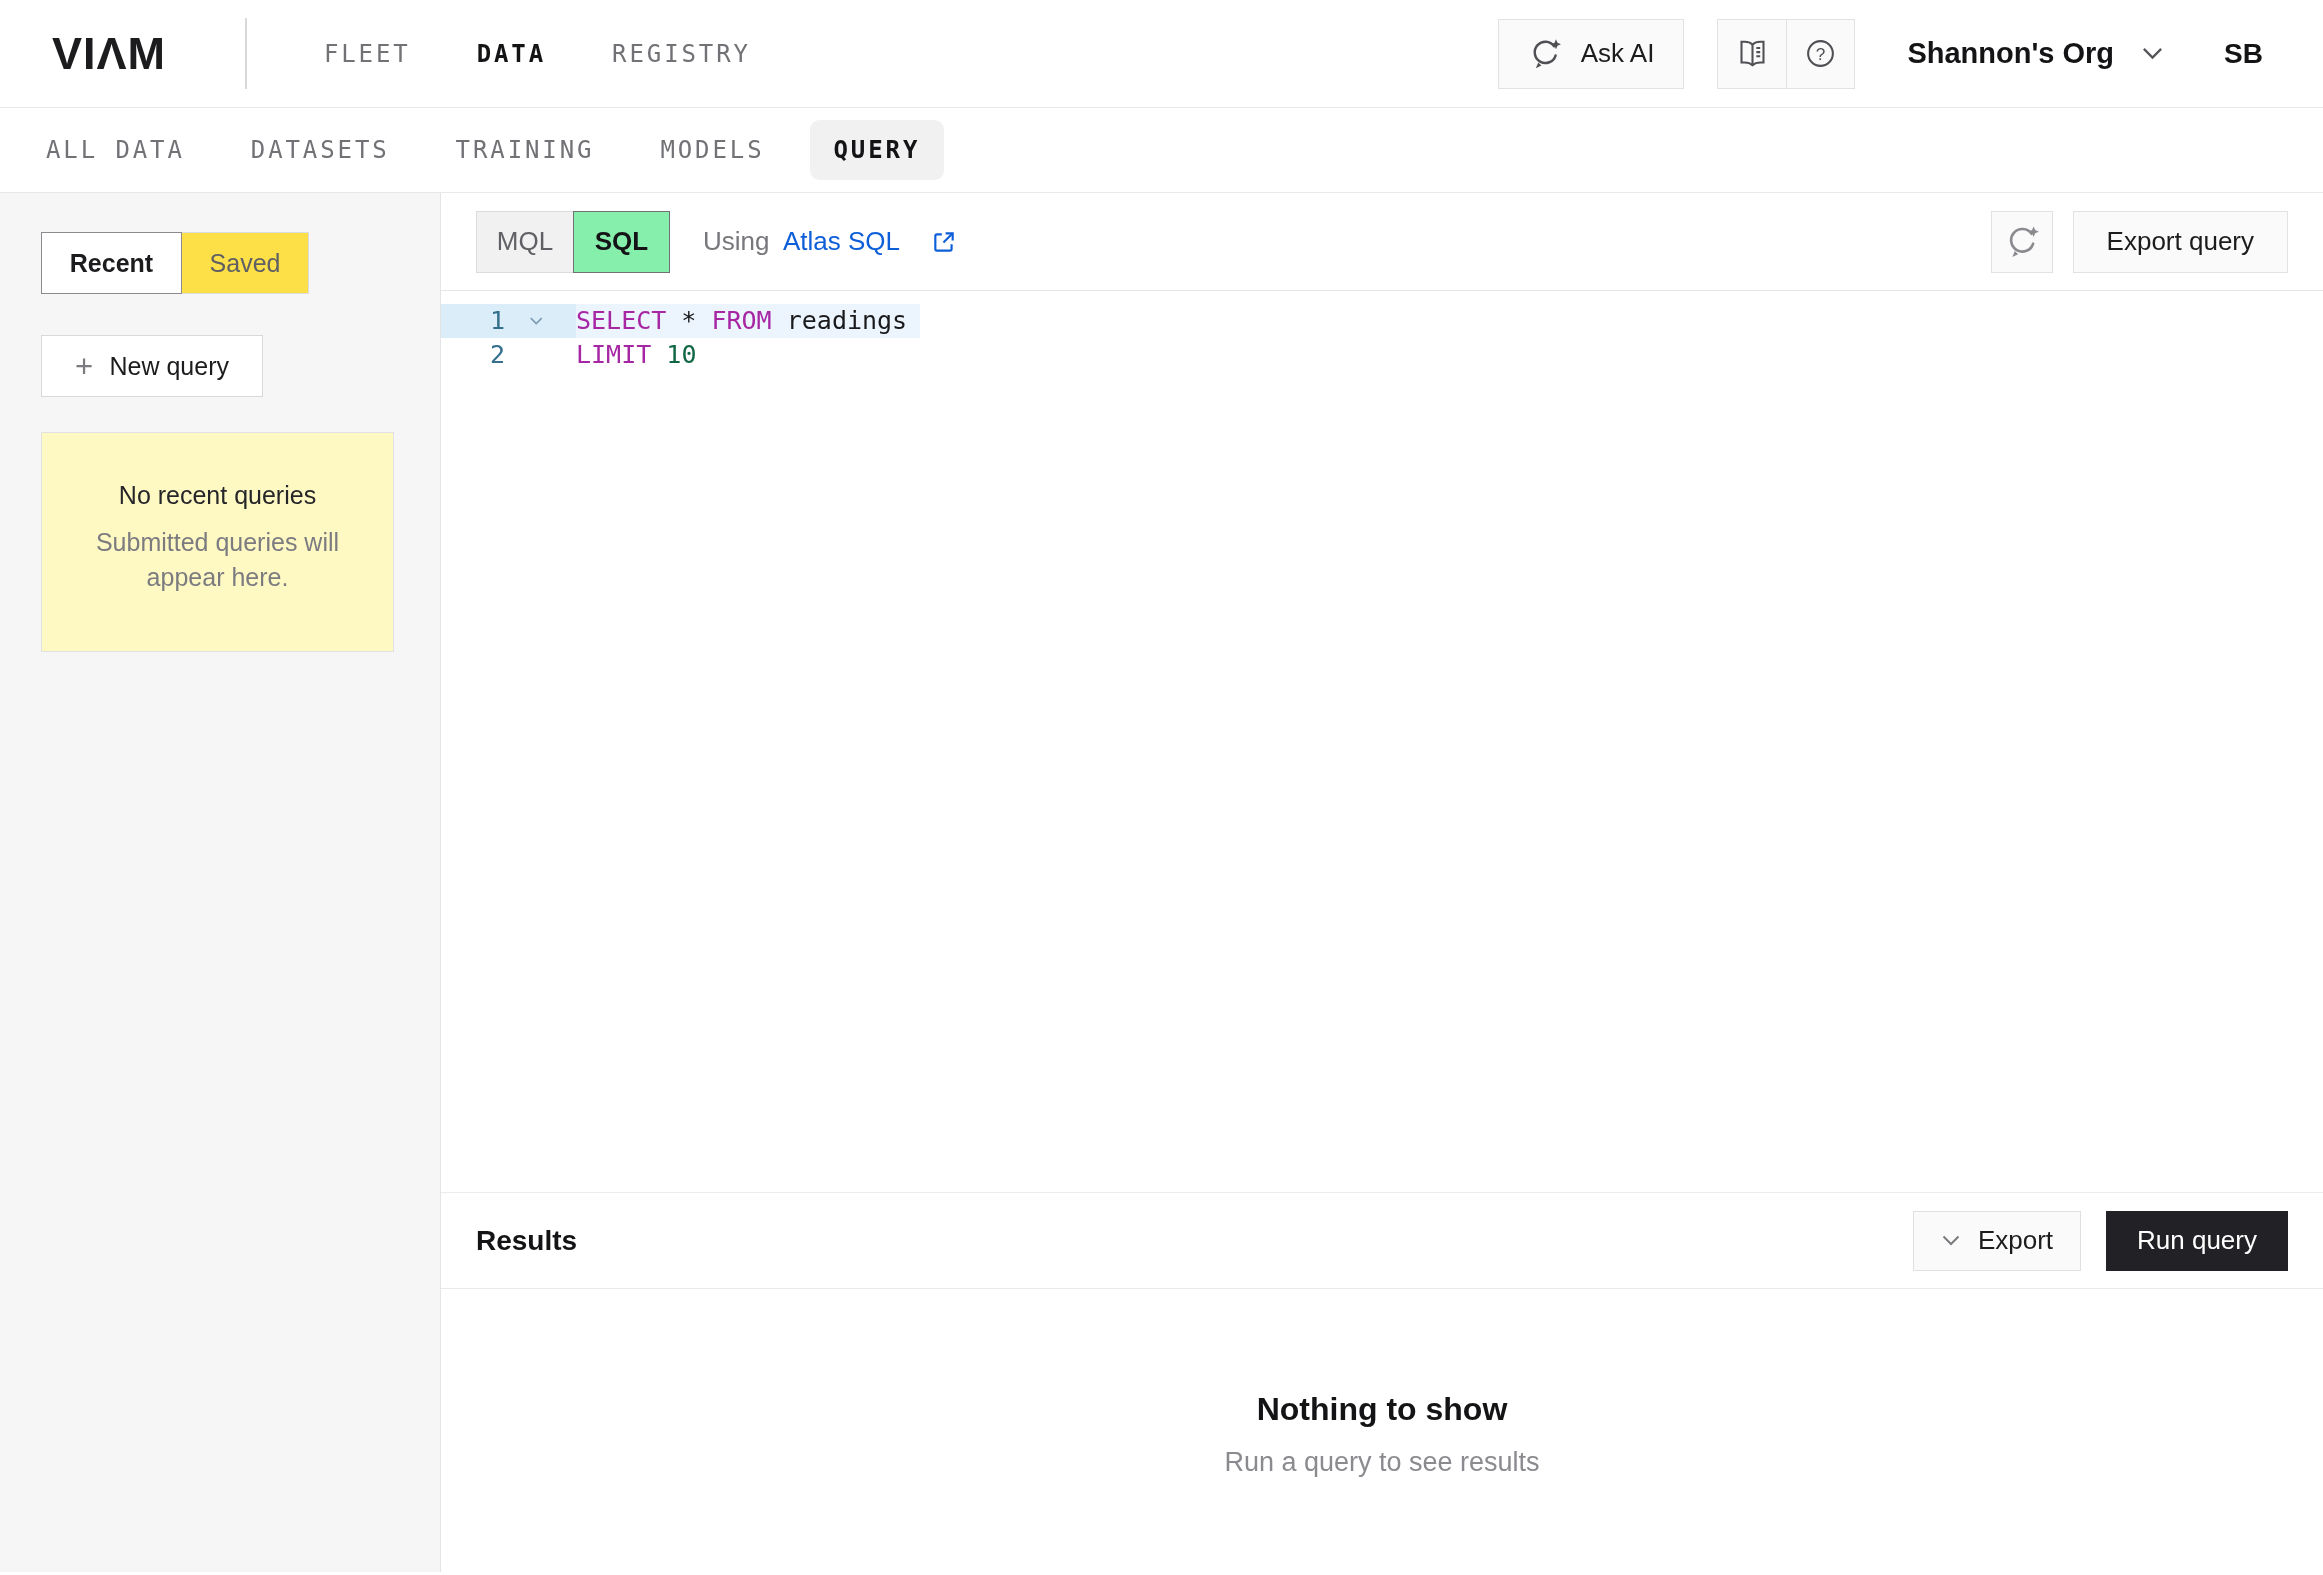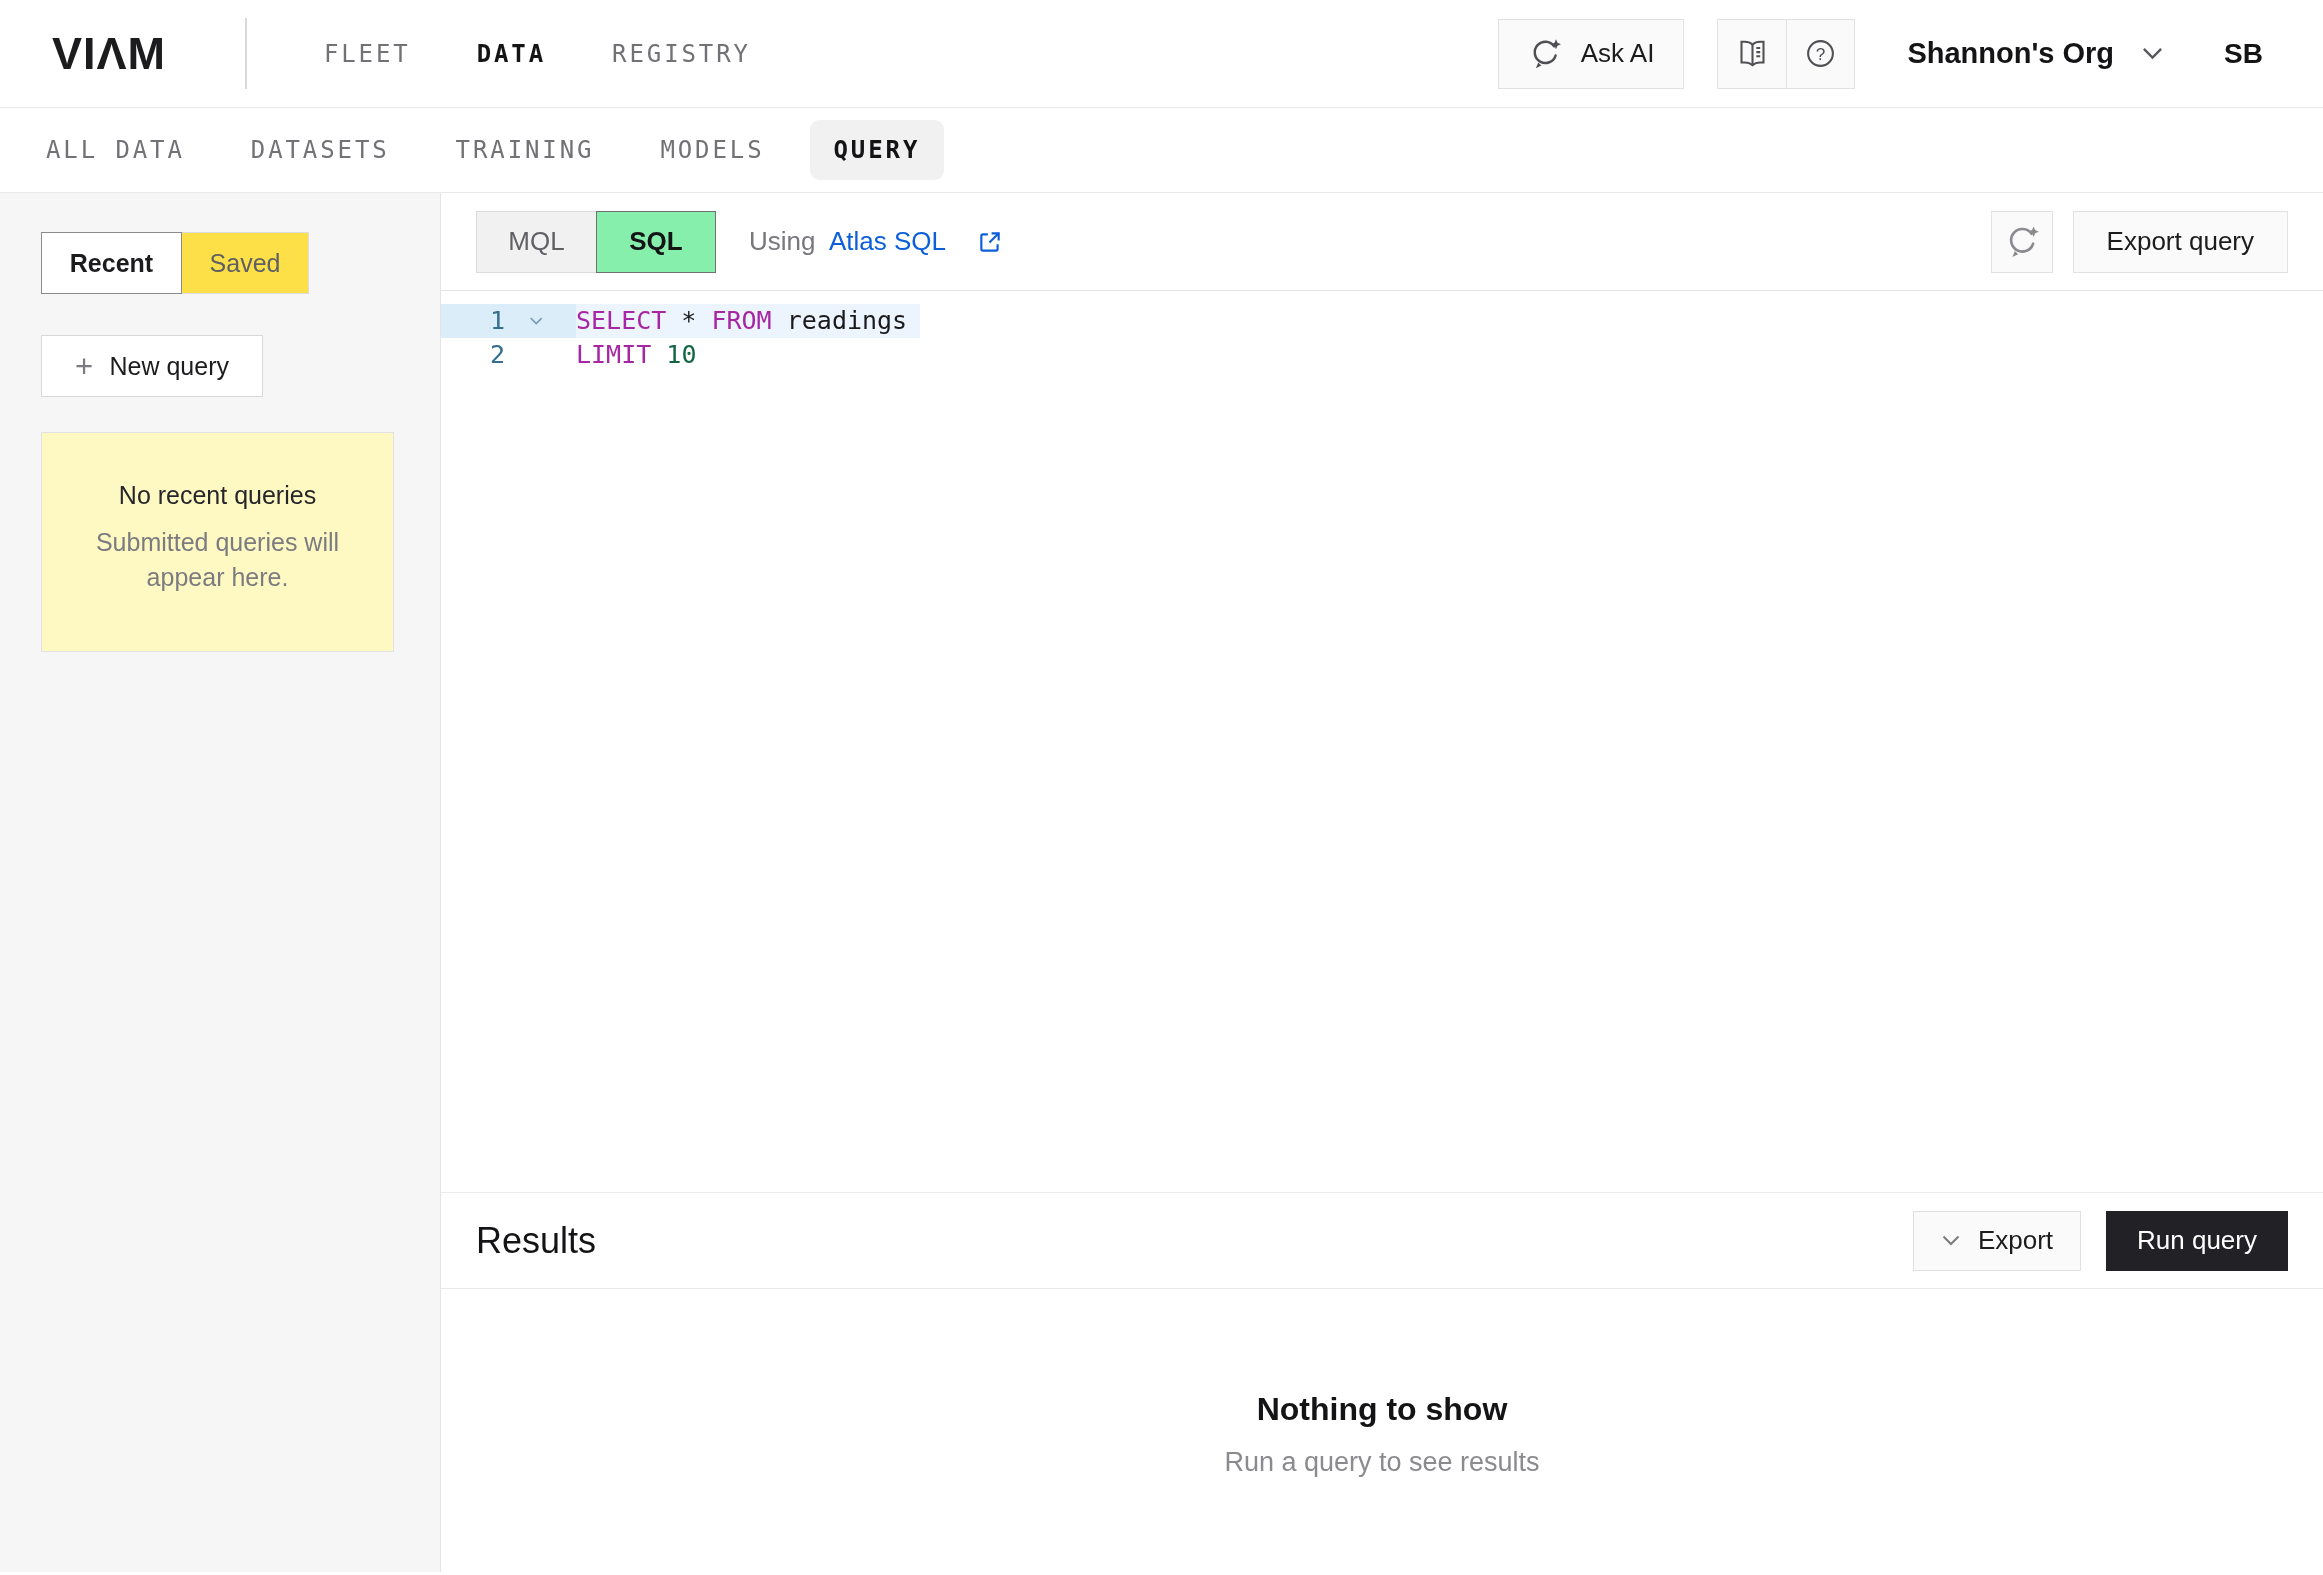--- a/index.html
+++ b/index.html
@@ -98,21 +98,21 @@
 
   
   .main { flex:1; display:flex; flex-direction:column; background:#fff; }
 
   .query-toolbar {
     height:98px; border-bottom:1px solid #e6e6e8;
     display:flex; align-items:center; justify-content:space-between;
     padding:0 35px;
   }
   .qt-left { display:flex; align-items:center; }
-  .mode-btn { height:62px; width:120px; font-size:26px; }
+  .mode-btn { height:62px; width:97px; font-size:26px; }
   .mode-btn.mql { background:#f1f1f2; border:1px solid #dcdcde; border-right:none; color:#606065; }
   .mode-btn.sql { background:#86efac; border:1.9px solid #707075; font-weight:bold; color:#141416; }
   .using-label { margin-left:33px; font-size:26px; color:#77777c; }
   .atlas-link { margin-left:13.5px; display:flex; align-items:center; gap:31px; font-size:26px; color:#0d5fd9; }
   .qt-right { display:flex; align-items:center; gap:19.3px; }
   .icon-btn {
     width:62px; height:62px; background:#fafafa; border:1px solid #e2e2e4;
     display:flex; align-items:center; justify-content:center;
   }
   .export-query { height:62px; padding:0 33px; background:#fafafa; border:1px solid #e2e2e4; font-size:26px; }
@@ -127,21 +127,21 @@
   .code { position:relative; z-index:1; white-space:pre; color:#1a1a1c; }
   .tok-keyword { color:#a626a4; }
   .tok-number { color:#116644; }
   .tok-plain { color:#1a1a1c; }
 
   .results-header {
     height:97px; border-top:1px solid #ececee; border-bottom:1.9px solid #e9e9eb;
     display:flex; align-items:center; justify-content:space-between;
     padding:0 35px;
   }
-  .results-title { font-size:36px; font-weight:400; color:#141416; }
+  .results-title { font-size:28px; font-weight:700; color:#141416; }
   .results-actions { display:flex; align-items:center; gap:25px; }
   .export-btn {
     height:60px; padding:0 27px; background:#fafafa; border:1px solid #e0e0e2;
     display:flex; align-items:center; gap:16.4px; font-size:26px; color:#1c1c1e;
   }
   .run-query { height:60px; padding:0 31px; background:#222226; color:#fff; font-size:26px; }
 
   .results-body { height:283px; text-align:center; padding-top:102px; }
   .nothing-title { font-size:32px; font-weight:bold; color:#141416; }
   .nothing-sub { margin-top:19.3px; font-size:27px; color:#8a8a8f; }

